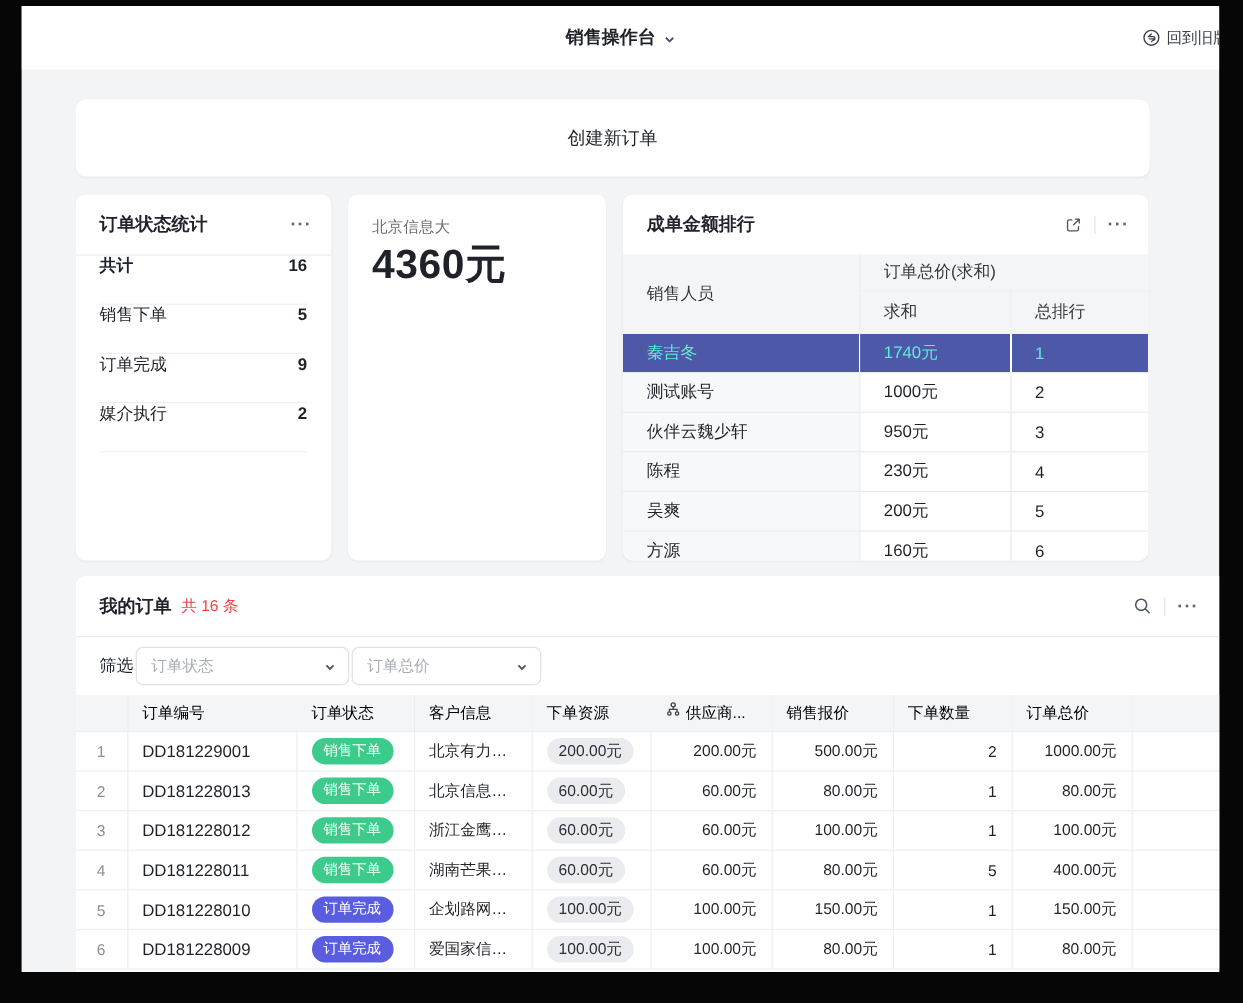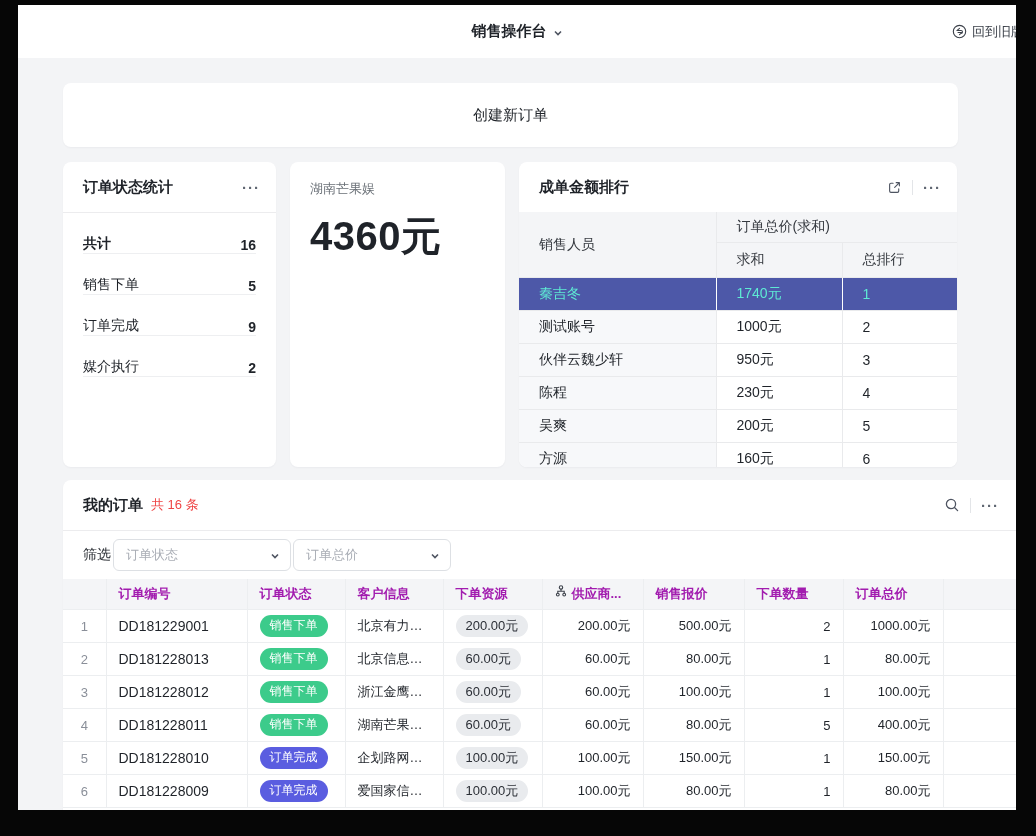--- a/index.html
+++ b/index.html
@@ -39,29 +39,29 @@
   }
   .card-title{font-size:15px;font-weight:700;}
   .head-actions{display:flex;align-items:center;gap:10px;}
   .ellipsis{color:#5f6672;font-size:15px;font-weight:700;letter-spacing:1px;line-height:1;cursor:pointer;}
   .vdiv{width:1px;height:15px;background:#e3e5e8;}
   
   .status-card{width:213px;}
   .status-card .card-head{border-bottom:1px solid #ececee;}
   .stat-rows{padding:0 20px;}
   .stat-row{
-    height:40px;display:flex;align-items:flex-end;justify-content:space-between;
+    height:40px;display:flex;align-items:flex-start;justify-content:space-between;
     font-size:14px;border-bottom:1px solid #eeeff1;
   }
   .stat-row.bold{font-weight:700;}
   .stat-row .sv{font-weight:700;}
   
   .amount-card{width:215px;padding:18px 20px;box-sizing:border-box;}
   .amount-label{font-size:13px;color:#6a7077;}
-  .amount-value{font-size:40px;font-weight:700;margin-top:11px;letter-spacing:.5px;}
+  .amount-value{font-size:34px;font-weight:700;margin-top:0;letter-spacing:.5px;}
   
   .ranking-card{width:438px;display:flex;flex-direction:column;}
   table{border-collapse:collapse;table-layout:fixed;}
   .rk-table{width:438px;font-size:14px;}
   .rk-table th,.rk-table td{
     padding:0 12px 0 20px;text-align:left;font-weight:400;
     border-bottom:1px solid #e9eaec;border-right:1px solid #e9eaec;
     overflow:hidden;white-space:nowrap;text-overflow:ellipsis;
   }
   .rk-table th{background:#f4f5f7;color:#35393f;}
@@ -88,21 +88,21 @@
     padding:0 10px 0 12px;box-sizing:border-box;cursor:pointer;
   }
   .select .ph{font-size:13px;color:#a9adb5;}
   .sel-1{width:178px;}
   .sel-2{width:158px;}
   .od-table{width:960px;font-size:13px;}
   .od-table th,.od-table td{
     border-bottom:1px solid #eceef0;border-right:1px solid #eceef0;
     padding:0 12px;text-align:left;overflow:hidden;white-space:nowrap;text-overflow:ellipsis;
   }
-  .od-table th{height:30px;background:#f4f5f7;color:#a21caf;font-weight:700;}
+  .od-table th{height:30px;background:#f4f5f7;color:#000000;font-weight:400;}
   .od-table td{height:32px;background:#fff;}
   .od-table th:last-child,.od-table td:last-child{border-right:none;}
   .od-table .idx{color:#8a8f99;text-align:center;padding:0 4px;}
   .od-table .oid{font-size:14px;}
   .od-table .num{text-align:right;}
   .th-icon-wrap{display:flex;align-items:flex-start;gap:5px;}
   .pill{
     display:inline-block;padding:3px 10px;border-radius:999px;color:#fff;font-size:12px;line-height:1.3;
   }
   .pill.green{background:var(--green);}
@@ -160,21 +160,21 @@
             <span class="sv">9</span>
           </div>
           <div class="stat-row">
             <span>媒介执行</span>
             <span class="sv">2</span>
           </div>
         </div>
       </div>
 
       <div class="card amount-card">
-        <div class="amount-label">湖南芒果娱</div>
+        <div class="amount-label">北京信息大</div>
         <div class="amount-value">4360元</div>
       </div>
 
       <div class="card ranking-card">
         <div class="card-head">
           <span class="card-title">成单金额排行</span>
           <span class="head-actions">
             <svg class="icon-svg" width="15" height="15" viewBox="0 0 16 16">
               <path d="M13.2 6.2 V2.8 H9.8 M13.2 2.8 L8.2 7.8 M6.5 3.5 H4.2 a1.4 1.4 0 0 0 -1.4 1.4 v6.9 a1.4 1.4 0 0 0 1.4 1.4 h6.9 a1.4 1.4 0 0 0 1.4 -1.4 V9.5" fill="none" stroke="#4e5461" stroke-width="1.2" stroke-linecap="round" stroke-linejoin="round"></path>
             </svg>

